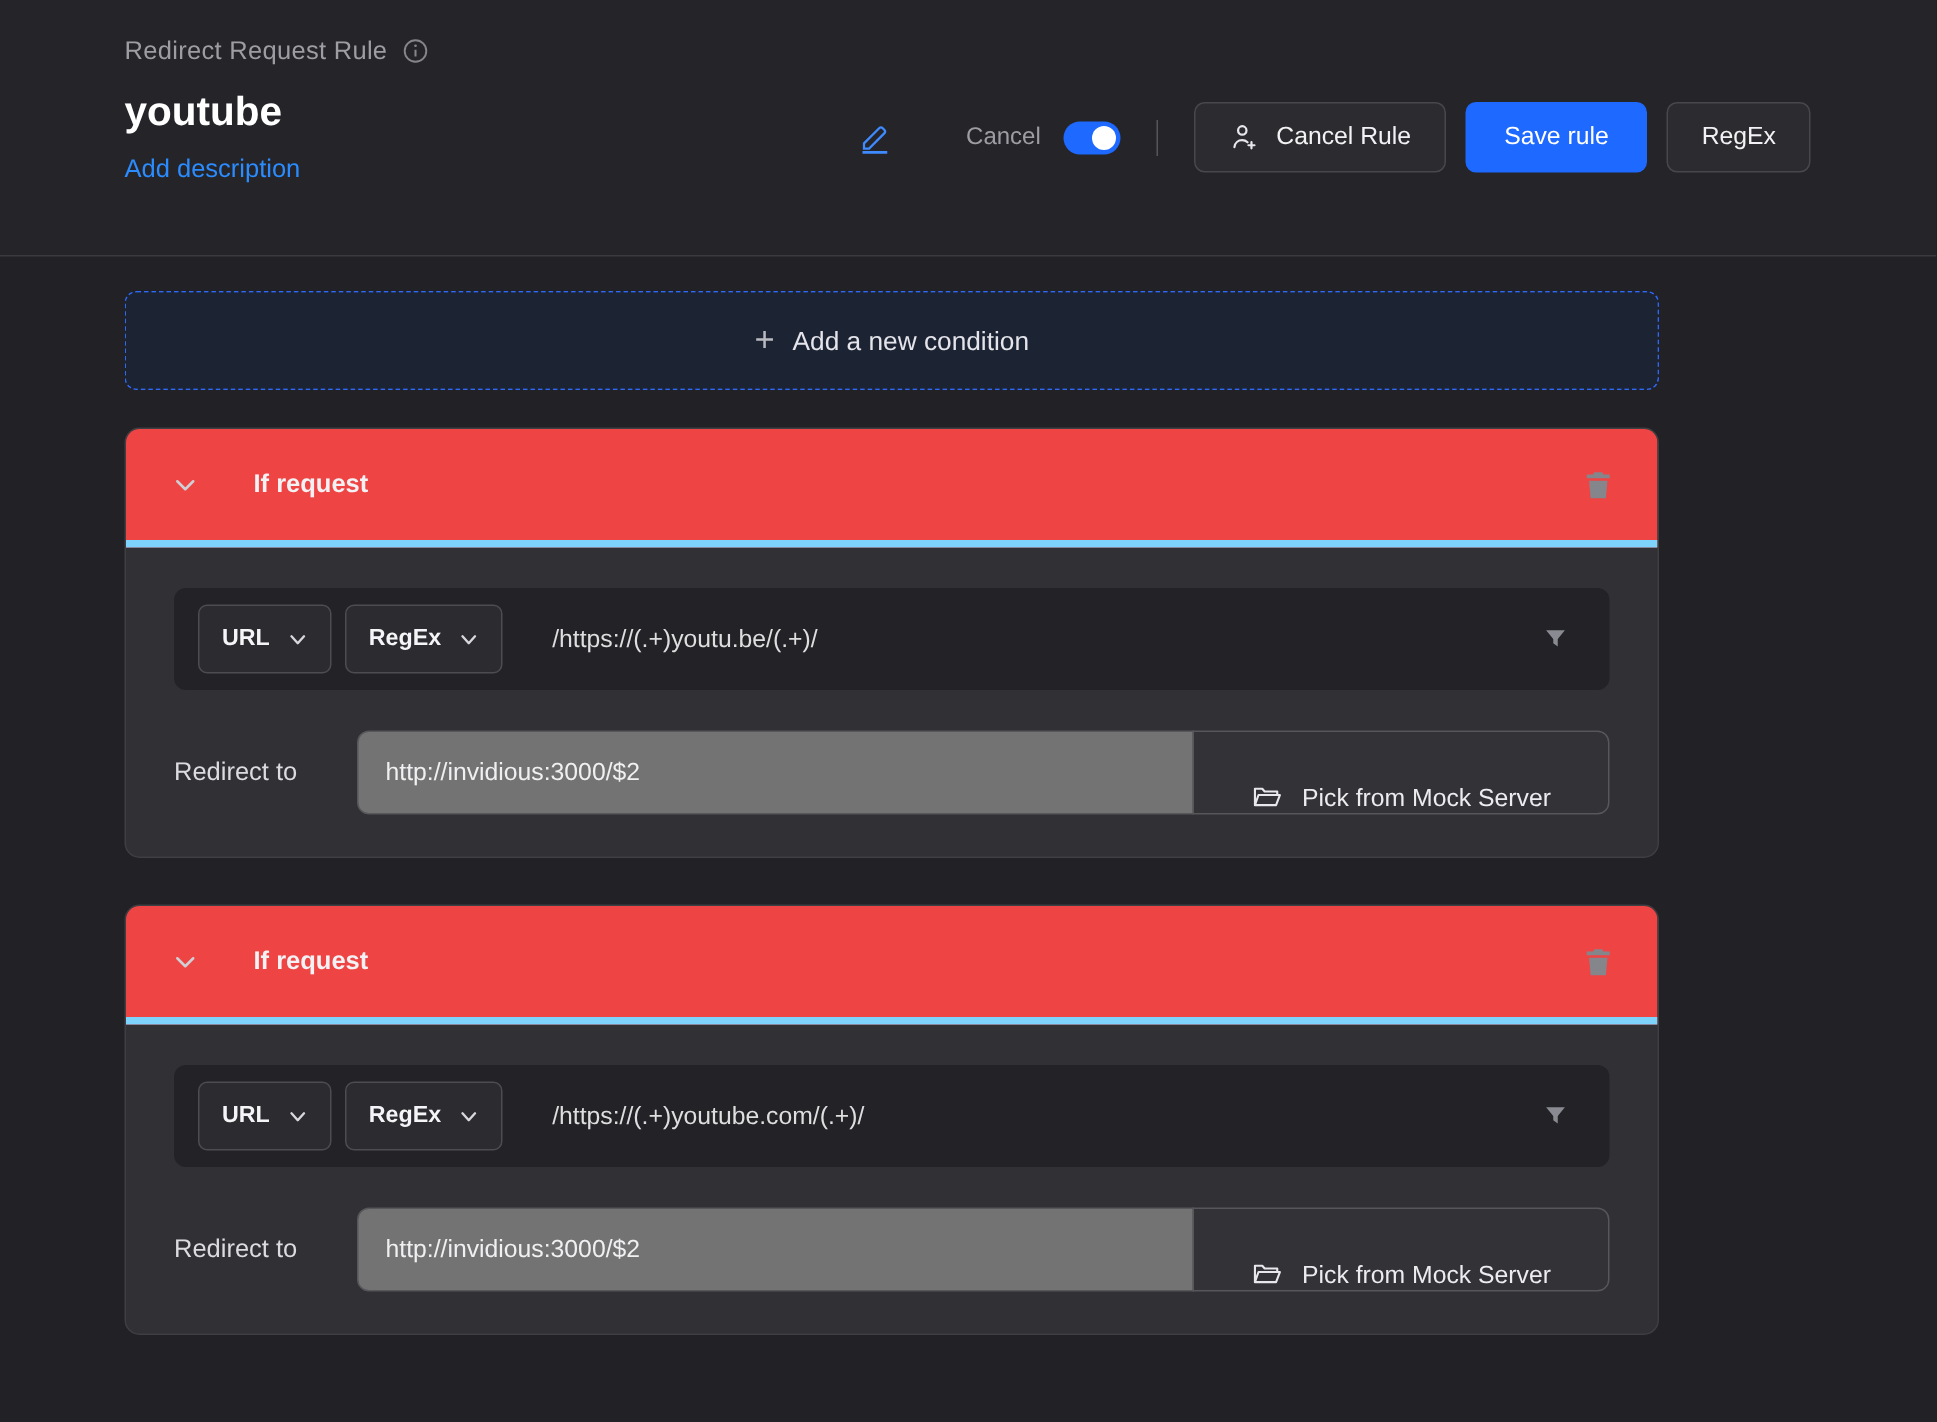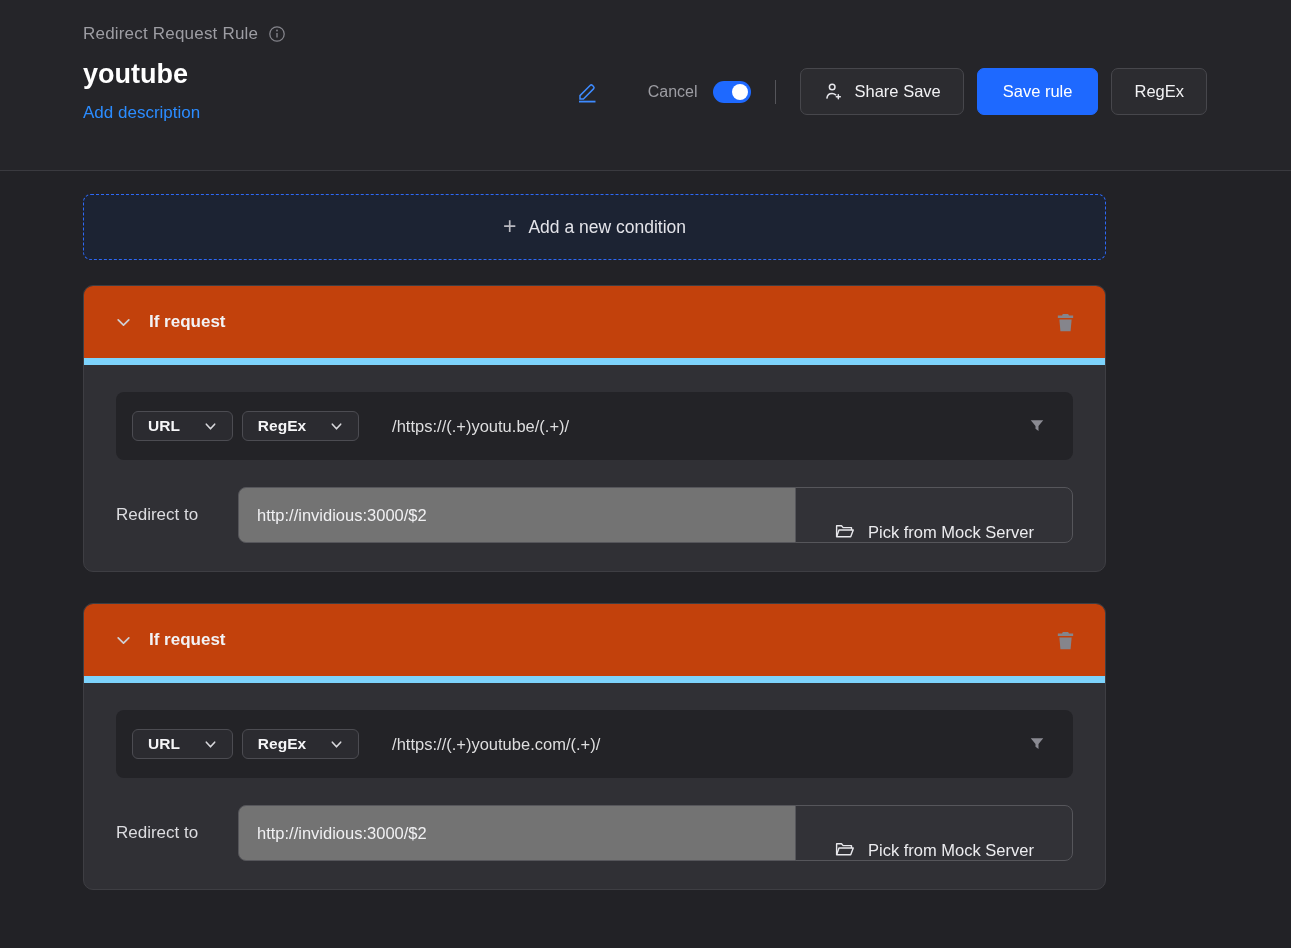--- a/index.html
+++ b/index.html
@@ -93,24 +93,25 @@
     background:#303035;
     border:1px solid #3e3e43;
     border-radius:10px;
     overflow:hidden;
   }
   .card-1 { margin-top:25px; }
   .card-2 { margin-top:31px; }
 
   .card-header {
     height:79px;
-    background:#c2410c;
-    border-bottom:7px solid #7dd3fc;
+    background:#ef4444;
+    border-bottom:5px solid #7dd3fc;
     display:flex; align-items:center;
     padding:0 24px 0 31px;
+    gap:20px;
   }
   .collapse-toggle {
     background:none; border:none; cursor:pointer; padding:0;
     display:flex; align-items:center;
   }
   .card-title {
     margin-left:17px; font-size:17px; font-weight:700; color:#f2f2f5;
   }
   .spacer { flex:1; }
   .icon-btn {
@@ -118,23 +119,23 @@
     display:flex; align-items:center; justify-content:center;
   }
 
   .card-body { padding:27px 32px 28px 32px; }
 
   .source-row {
     height:68px; background:#232327; border-radius:8px;
     display:flex; align-items:center; padding:0 16px;
   }
   .select-btn {
-    height:30px; padding:0 15px;
+    height:46px; padding:0 15px;
     background:#2b2b30; border:1px solid #4c4c52; border-radius:6px;
-    display:flex; align-items:center; gap:24px;
+    display:flex; align-items:center; gap:12px;
     color:#f5f5f7; font-size:15.5px; font-weight:700;
     cursor:pointer; margin-right:9px; flex:0 0 auto;
     font-family:"Liberation Sans", sans-serif;
   }
   .source-input {
     flex:1; background:transparent; border:none; outline:none;
     color:#dededf; font-size:16.5px; padding:0 10px 0 24px;
     font-family:"Liberation Sans", sans-serif;
   }
   .filter-btn { margin-right:6px; }
@@ -204,21 +205,21 @@
     <div class="v-divider"></div>
 
     <button class="btn btn-dark share-btn">
       <span style="display:flex;">
         <svg width="21" height="21" viewBox="0 0 24 24" fill="none" stroke="#e8e8ec" stroke-width="1.7" stroke-linecap="round" stroke-linejoin="round">
           <circle cx="10.5" cy="6.8" r="3.2"></circle>
           <path d="M4.5 19.5c.4-3.3 2.9-5.3 5.9-5.3 1.6 0 3 .6 4.1 1.6"></path>
           <path d="M17.5 15.8v4.6M15.2 18.1h4.6"></path>
         </svg>
       </span>
-      <span>Share Save</span>
+      <span>Cancel Rule</span>
     </button>
 
     <button class="btn btn-primary save-btn">
       <span>Save rule</span>
     </button>
 
     <button class="btn btn-dark">
       <span>RegEx</span>
     </button>
   </div>

